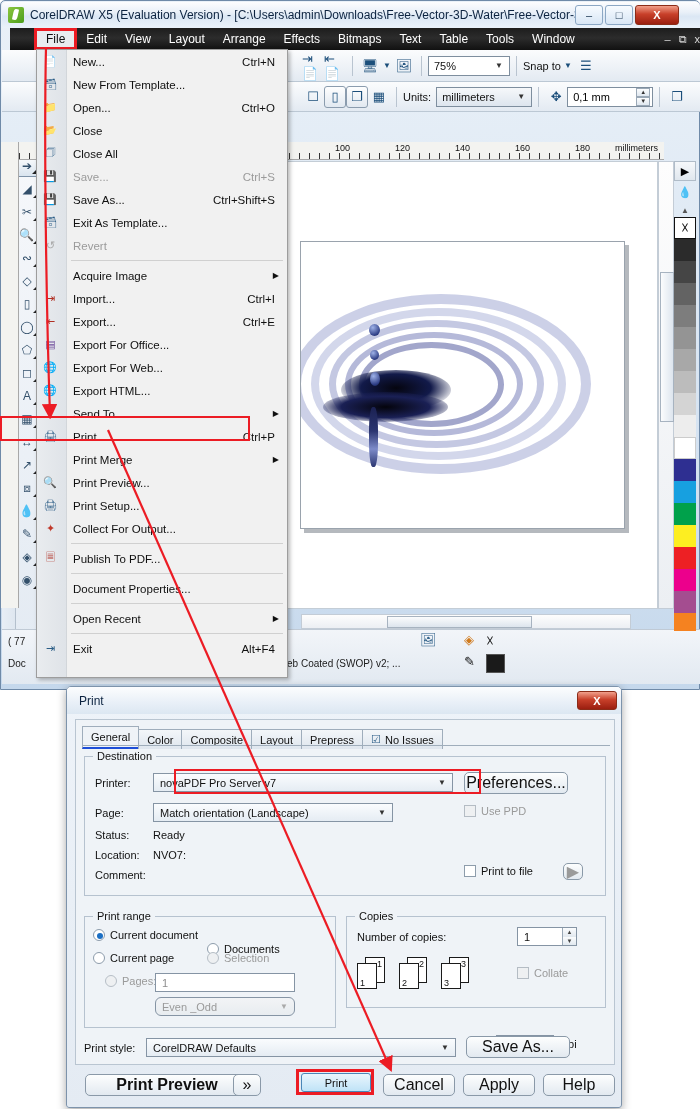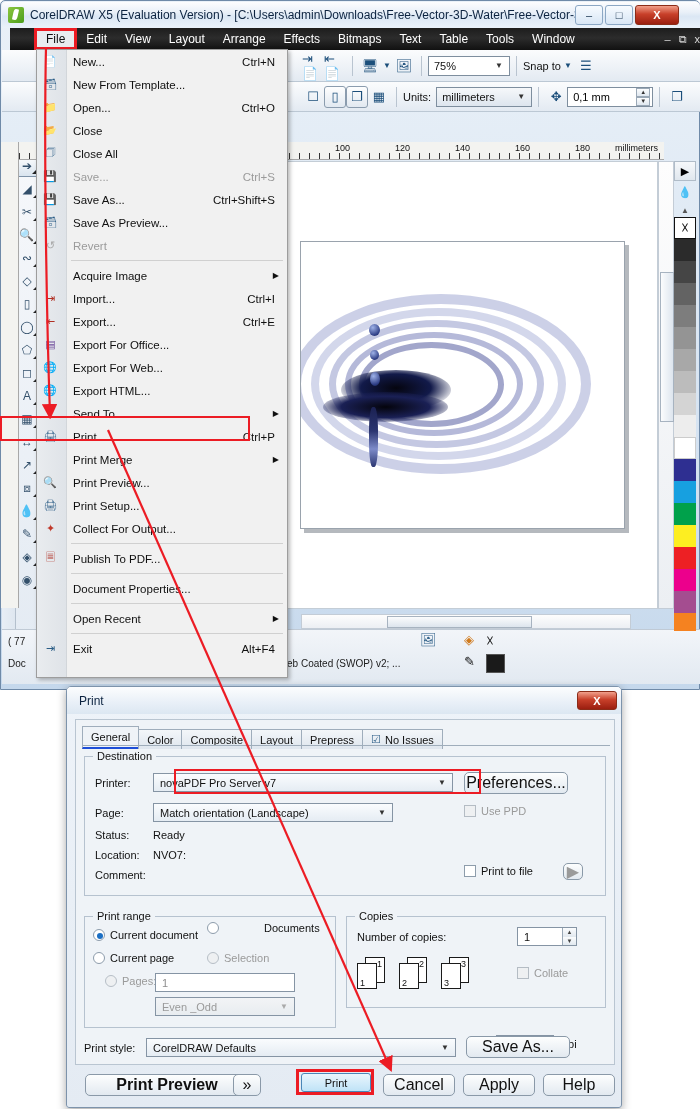--- a/index.html
+++ b/index.html
@@ -273,21 +273,21 @@
     position:absolute; top:-7px; left:8px; background:#eff3f7;
     padding:0 4px; font-size:11px; color:#111;
   }
   .lbl { position:absolute; font-size:11px; color:#111; }
   .pcombo {
     position:absolute; height:19px; border:1px solid #8594a4;
     background: linear-gradient(180deg,#fafcfe,#e5ecf3);
     display:flex; align-items:center; padding-left:6px; font-size:11px; color:#111;
   }
   .pcombo .arr { margin-left:auto; padding:0 6px; font-size:8px; color:#333; }
-  .pcombo.disabled { color:#9a9a9a; background:linear-gradient(180deg,#f2f4f6,#e8ecf0); }
+  .pcombo.disabled { color:#9a9a9a; background:linear-gradient(180deg,#f2f4f6,#e8ecf0);border-radius:6px; }
   .pbtn {
     position:absolute; height:22px; border:1px solid #8a99a8; border-radius:5px;
     background: linear-gradient(180deg,#fdfefe,#e2e9f0);
     display:flex; align-items:center; justify-content:center;
     font-size:16px; color:#111;
   }
   .cb { position:absolute; display:flex; align-items:center; font-size:11px; color:#111; }
   .cb .box {
     width:12px; height:12px; border:1px solid #8d9cab; background:#fff;
     margin-right:5px; display:inline-block;
@@ -555,21 +555,21 @@
       <span>Save...</span>
       <span class="acc">Ctrl+S</span>
     </div>
     <div class="mi">
       <span class="gi" style="color:#16663f">💾</span>
       <span>Save As...</span>
       <span class="acc">Ctrl+Shift+S</span>
     </div>
     <div class="mi">
       <span class="gi">🗃</span>
-      <span>Save As Preview...</span>
+      <span>Exit As Template...</span>
     </div>
     <div class="mi disabled">
       <span class="gi" style="color:#a9a9a9">↺</span>
       <span>Revert</span>
     </div>
 
     <div class="msep"></div>
 
     <div class="mi">
       <span>Acquire Image</span>
@@ -710,21 +710,21 @@
         <div class="pbtn" style="left:478px; top:106px; width:20px; height:17px; color:#9a9a9a;">▶</div>
       </div>
 
       <div class="grp" style="left:8px; top:196px; width:252px; height:112px;">
         <span class="grp-lbl">Print range</span>
 
         <div class="rb on" style="left:8px; top:12px;">
           <span class="dot"></span>
           <span>Current document</span>
         </div>
-        <div class="rb" style="left:122px; top:5px;gap:40px;">
+        <div class="rb" style="left:122px; top:26px;">
           <span class="dot"></span>
           <span>Documents</span>
         </div>
         <div class="rb" style="left:8px; top:35px;">
           <span class="dot"></span>
           <span>Current page</span>
         </div>
         <div class="rb disabled" style="left:122px; top:35px;">
           <span class="dot"></span>
           <span>Selection</span>

